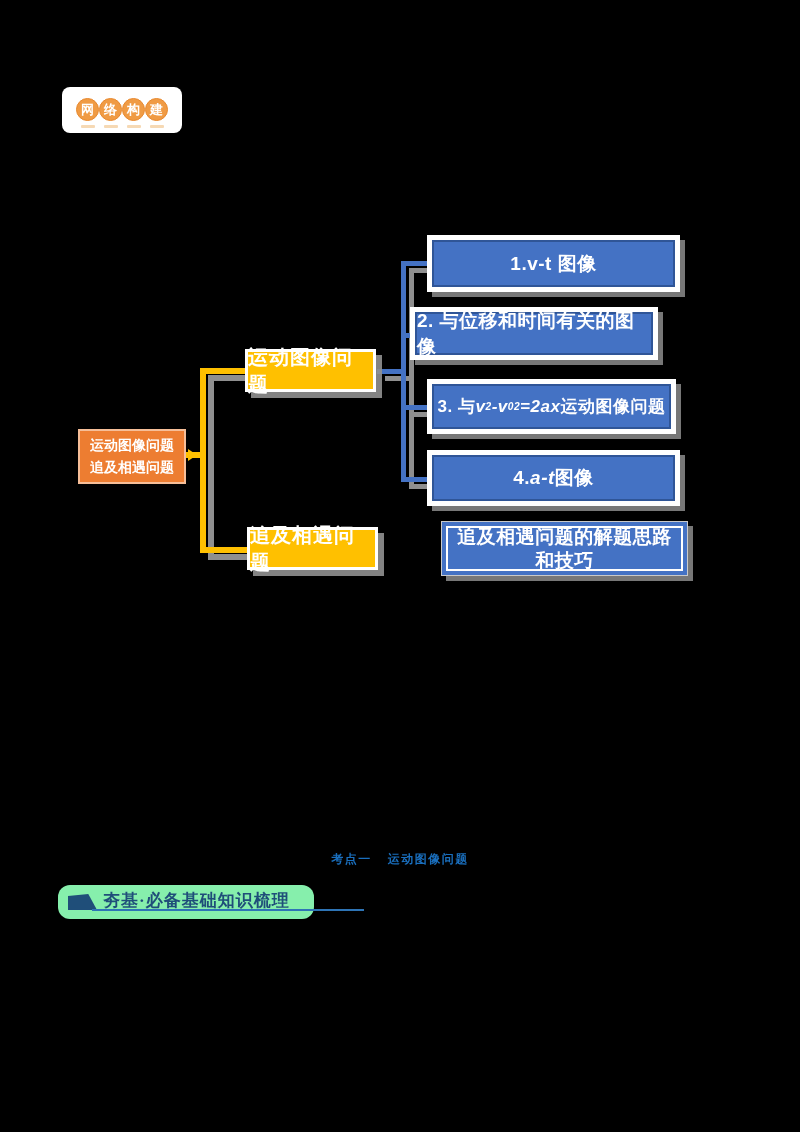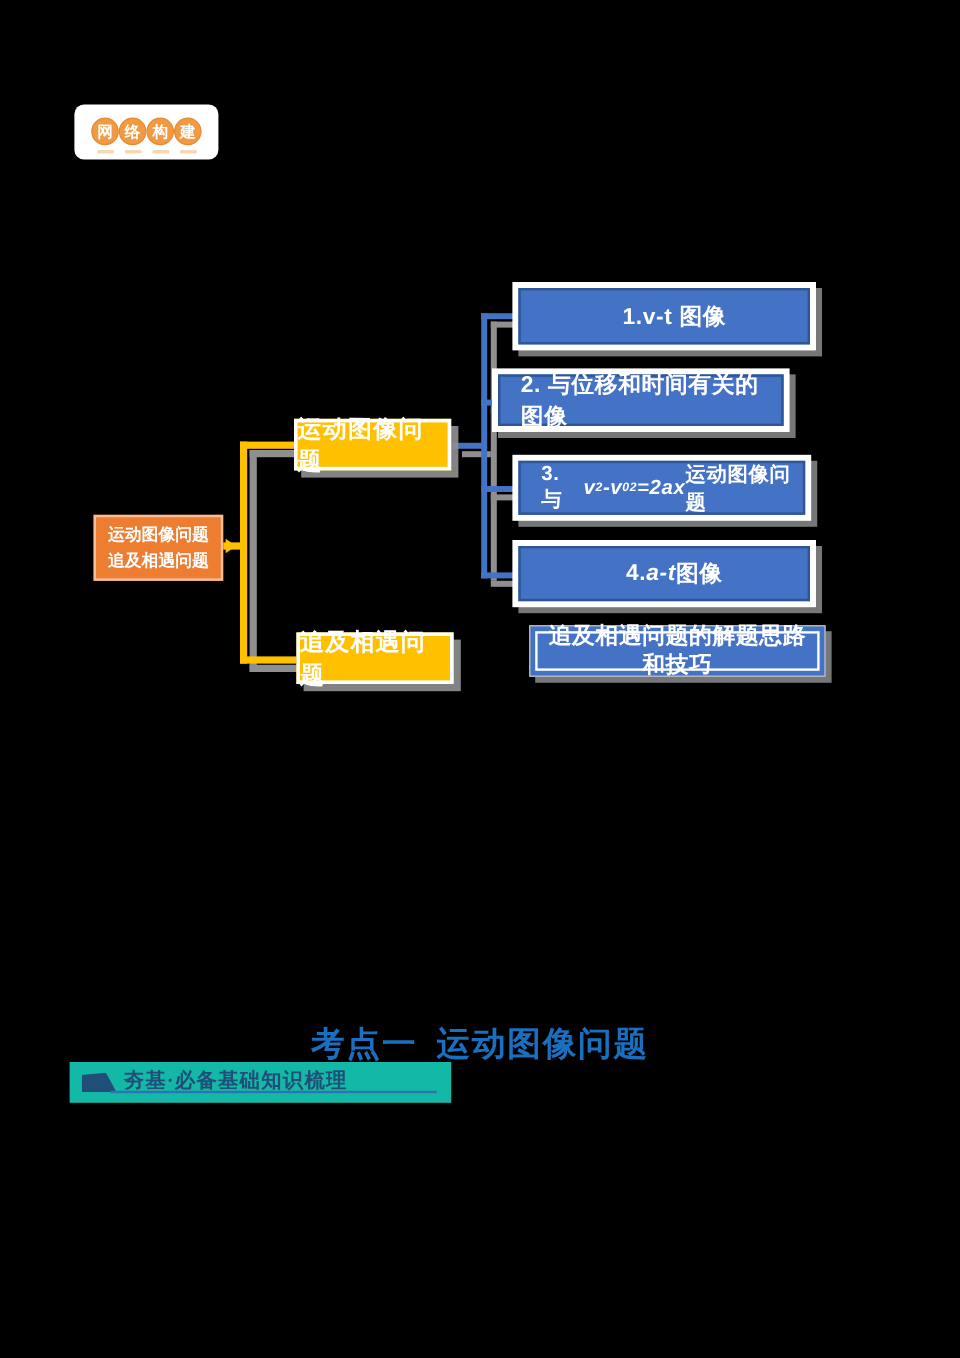--- a/index.html
+++ b/index.html
@@ -33,43 +33,43 @@
           box-sizing:border-box;box-shadow:6px 6px 0 rgba(145,145,145,.9);
           display:flex;align-items:center;justify-content:center;
           color:#fff;font-size:20px;font-weight:bold;letter-spacing:1px;}
   .branch1{left:245px;top:349px;width:131px;height:43px;}
   .branch2{left:247px;top:527px;width:131px;height:43px;}
 
   .leaf-frame{position:absolute;z-index:3;background:#fff;padding:5px;box-sizing:border-box;
               box-shadow:5px 5px 0 rgba(140,140,140,.85);}
   .leaf-inner{width:100%;height:100%;background:#4472C4;border:2px solid #2F5597;box-sizing:border-box;
               display:flex;align-items:center;justify-content:center;
-              color:#fff;font-weight:bold;font-size:19px;letter-spacing:.5px;padding-left:17px;}
+              color:#fff;font-weight:bold;font-size:19px;letter-spacing:.5px;}
   .leaf1{left:427px;top:235px;width:253px;height:57px;}
   .leaf2{left:410px;top:307px;width:248px;height:53px;}
   .leaf3{left:427px;top:379px;width:249px;height:55px;}
   .leaf4{left:427px;top:450px;width:253px;height:56px;}
   .leaf3 .leaf-inner{font-size:17px;}
   .leaf-inner .it{font-style:italic;}
   .leaf-inner sup,.leaf-inner sub{font-size:.6em;font-style:italic;}
 
-  .leaf5{position:absolute;left:441px;top:521px;width:247px;height:43px;z-index:3;
+  .leaf5{position:absolute;left:441px;top:521px;width:247px;height:55px;z-index:3;
          background:#4472C4;border:1px solid #c9c9c9;padding:4px;box-sizing:border-box;
          box-shadow:5px 5px 0 rgba(140,140,140,.85);}
   .leaf5-inner{width:100%;height:100%;border:2px solid #fff;box-sizing:border-box;
                display:flex;flex-direction:column;align-items:center;justify-content:center;
                color:#fff;font-weight:bold;font-size:19px;line-height:1.25;letter-spacing:.5px;}
 
   
   .kaodian-title{position:absolute;left:0;right:0;top:851px;text-align:center;z-index:3;
-                 color:#1A6FBE;font-size:28px;font-weight:bold;letter-spacing:1.5px;}
+                 color:#1A6FBE;font-size:12px;font-weight:bold;letter-spacing:1.5px;}
   .kaodian-title .part2{margin-left:16px;}
 
-  .section-strip{position:absolute;left:58px;top:885px;width:318px;height:34px;z-index:3;
-                 background:#14b8a6;border-radius:0;}
+  .section-strip{position:absolute;left:58px;top:885px;width:256px;height:34px;z-index:3;
+                 background:#86efac;border-radius:12px;}
   .section-flag{position:absolute;left:10px;top:9px;width:29px;height:16px;background:#1F4E79;
                 clip-path:polygon(0 12%,70% 0,100% 100%,0 100%);}
   .section-label{position:absolute;left:45px;top:4px;color:#1F4E79;font-weight:bold;font-size:17px;
                  font-family:"Liberation Serif",serif;letter-spacing:1px;white-space:nowrap;}
   .section-underline{position:absolute;left:34px;top:24px;width:272px;border-top:2px solid #2E74B5;}
 </style>
 </head>
 <body>
 
 <div id="page">

